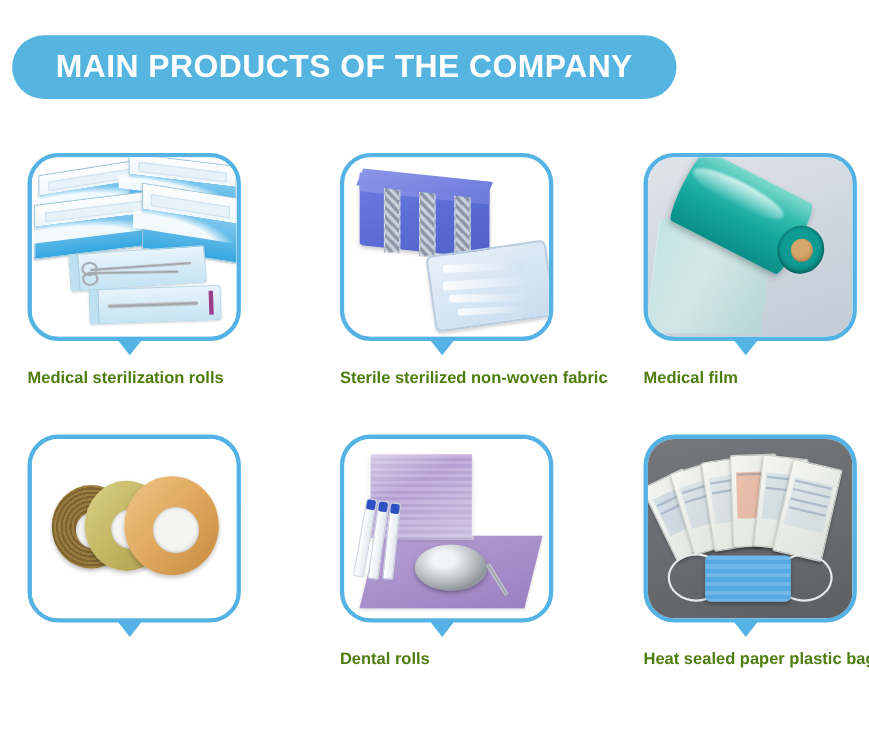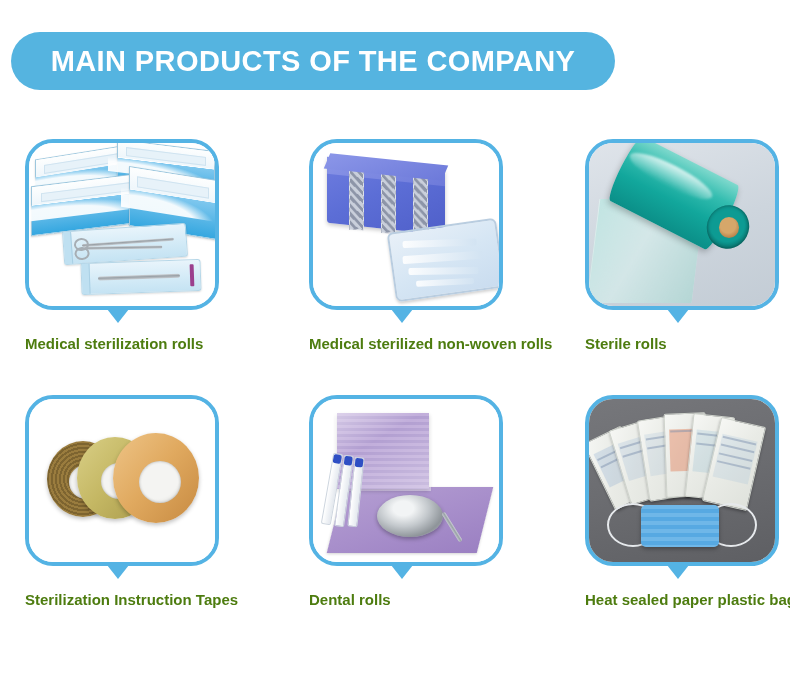--- a/index.html
+++ b/index.html
@@ -349,56 +349,55 @@
           <div style="position:absolute;left:14px;top:16px;width:118px;height:16px;background:linear-gradient(150deg,#8b96e8,#6d7ada);transform:skewY(6deg) skewX(-22deg);"></div>
           <div class="tray" style="left:78px;top:82px;width:106px;height:66px;transform:rotate(-8deg);">
             <div class="tray-item" style="left:12px;top:12px;width:74px;height:7px;transform:rotate(6deg);"></div>
             <div class="tray-item" style="left:10px;top:26px;width:80px;height:8px;transform:rotate(4deg);"></div>
             <div class="tray-item" style="left:14px;top:40px;width:70px;height:7px;transform:rotate(7deg);"></div>
             <div class="tray-item" style="left:20px;top:52px;width:58px;height:6px;transform:rotate(5deg);"></div>
           </div>
         </div>
       </div>
       <div class="tail"></div>
-      <div class="caption">Medical sterilized non-woven rolls</div>
+      <div class="caption">Sterile sterilized non-woven fabric</div>
     </div>
 
     <div class="cell col-2">
       <div class="card">
         <div class="card-photo bg-grayblue">
           <div class="film-sheet" style="left:4px;top:56px;width:104px;height:104px;transform:skewX(-7deg);"></div>
           <div class="roll-body" style="left:26px;top:14px;width:118px;height:72px;transform:rotate(27deg);"></div>
           <div class="roll-gloss" style="left:36px;top:22px;width:92px;height:22px;transform:rotate(27deg);"></div>
           <div class="roll-end" style="left:118px;top:62px;width:42px;height:44px;transform:rotate(27deg);"></div>
           <div class="roll-core" style="left:130px;top:74px;width:20px;height:21px;"></div>
         </div>
       </div>
       <div class="tail"></div>
-      <div class="caption">Sterile rolls</div>
+      <div class="caption">Medical film</div>
     </div>
   </div>
 
   <div class="row">
 
     <div class="cell col-0">
       <div class="card">
         <div class="card-photo bg-white">
           <div class="tape tape-a" style="left:18px;top:42px;width:72px;height:76px;">
             <div class="tape-hole" style="left:22px;top:24px;width:34px;height:34px;"></div>
           </div>
           <div class="tape tape-b" style="left:48px;top:38px;width:76px;height:82px;">
             <div class="tape-hole" style="left:24px;top:26px;width:36px;height:36px;"></div>
           </div>
           <div class="tape tape-c" style="left:84px;top:34px;width:86px;height:90px;">
             <div class="tape-hole" style="left:26px;top:28px;width:42px;height:42px;"></div>
           </div>
         </div>
       </div>
       <div class="tail"></div>
-      <div class="caption">Sterilization Instruction Tapes</div>
     </div>
 
     <div class="cell col-1">
       <div class="card">
         <div class="card-photo bg-white">
           <div class="pad-sheet" style="left:22px;top:88px;width:150px;height:66px;transform:skewX(-14deg);"></div>
           <div class="pad-stack" style="left:24px;top:14px;width:92px;height:76px;"></div>
           <div class="pad-wrapfilm" style="left:22px;top:10px;width:96px;height:82px;"></div>
           <div class="applicator" style="left:14px;top:54px;width:8px;height:70px;transform:rotate(10deg);">
             <div class="app-tip" style="left:0;top:0;width:8px;height:9px;"></div>

